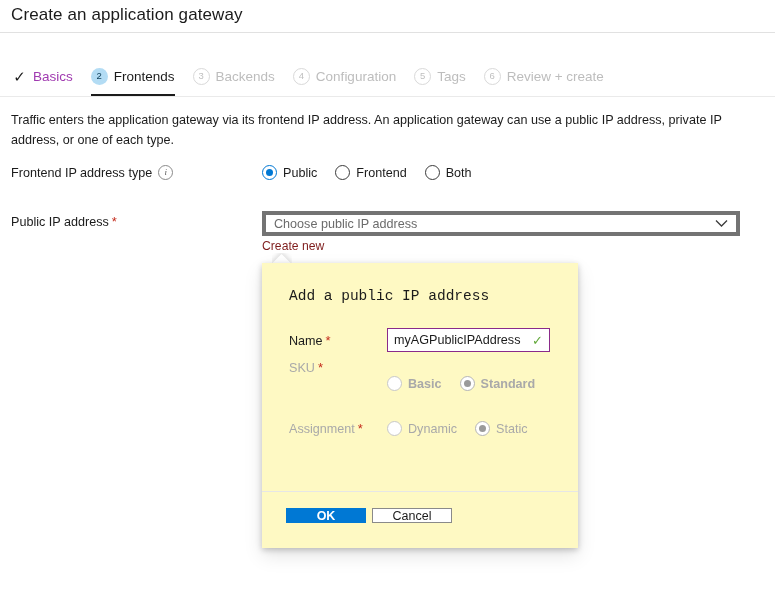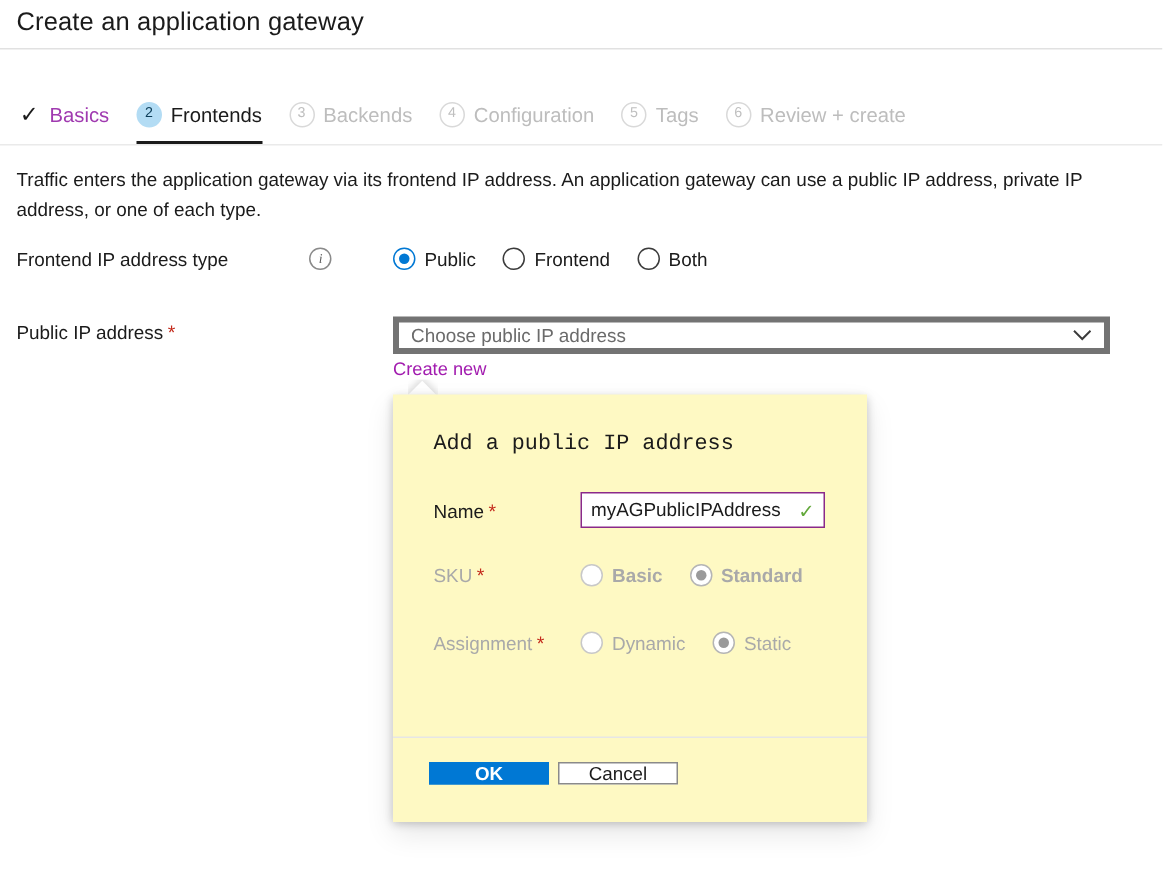--- a/index.html
+++ b/index.html
@@ -198,21 +198,21 @@
   }
   .dropdown .chev {
     margin-left: auto;
     color: #3b3b3b;
   }
   .chev svg { display: block; }
 
   .create-new {
     position: absolute;
     font-size: 12.2px;
-    color: #a21caf;
+    color: #7f1d1d;
     cursor: pointer;
   }
 
   
   .callout {
     position: absolute;
     left: 262px; top: 263px;
     width: 316px; height: 285px;
     background: #fef9c3;
     box-sizing: border-box;
@@ -333,21 +333,21 @@
   <div class="tab disabled">
     <span class="badge">6</span>
     <span class="label">Review + create</span>
   </div>
 
 </div>
 <div class="tabs-rule"></div>
 
 <div class="description">Traffic enters the application gateway via its frontend IP address. An application gateway can use a public IP address, private IP address, or one of each type.</div>
 
-<div class="field-label" style="left:11px; top:165px;gap:48px;">
+<div class="field-label" style="left:11px; top:165px;">
   <span>Frontend IP address type</span>
   <span class="info-icon">i</span>
 </div>
 
 <div class="radio-group" style="left:262px; top:165px;">
   <div class="radio-item">
     <span class="radio checked"></span>
     <span>Public</span>
   </div>
   <div class="radio-item">
@@ -384,21 +384,21 @@
 
 <div class="field-label" style="left:289px; top:333px;">
   <span>Name</span>
   <span class="req">*</span>
 </div>
 <div class="name-input">
   <span class="val">myAGPublicIPAddress</span>
   <span class="name-check">✓</span>
 </div>
 
-<div class="field-label" style="left:289px; top:376px; color:#a9a9a9;">
+<div class="field-label" style="left:289px; top:360px; color:#a9a9a9;">
   <span>SKU</span>
   <span class="req">*</span>
 </div>
 <div class="radio-group" style="left:387px; top:376px;font-weight:bold;">
   <div class="radio-item dis">
     <span class="radio dis"></span>
     <span>Basic</span>
   </div>
   <div class="radio-item dis">
     <span class="radio dis checked"></span>

